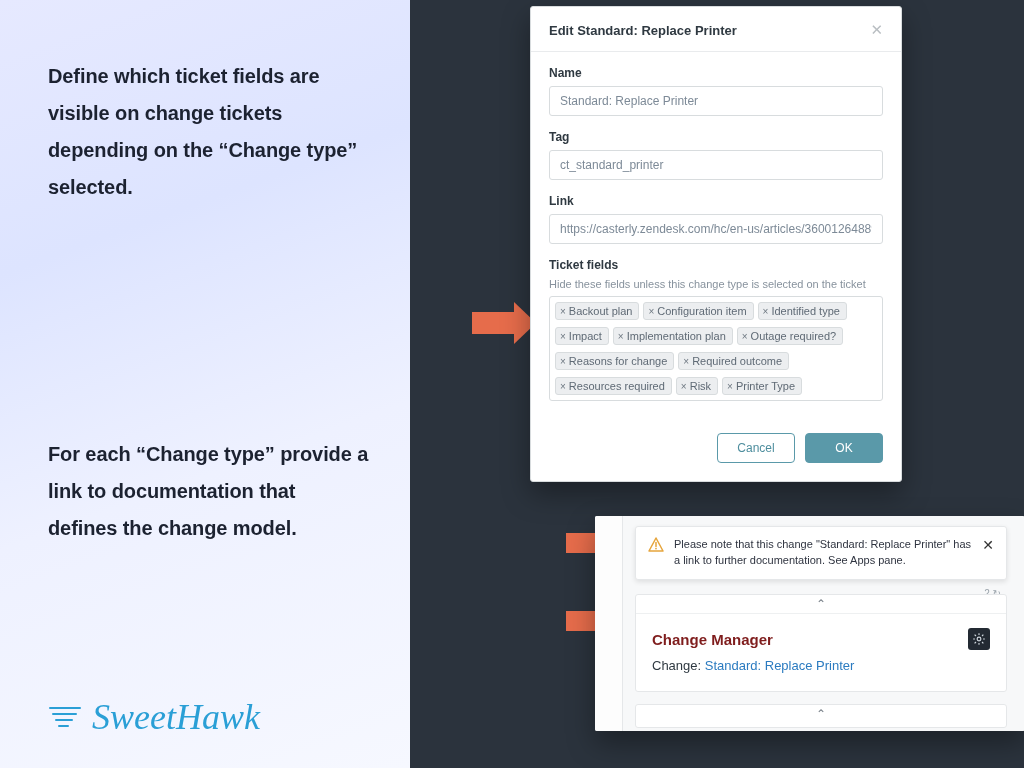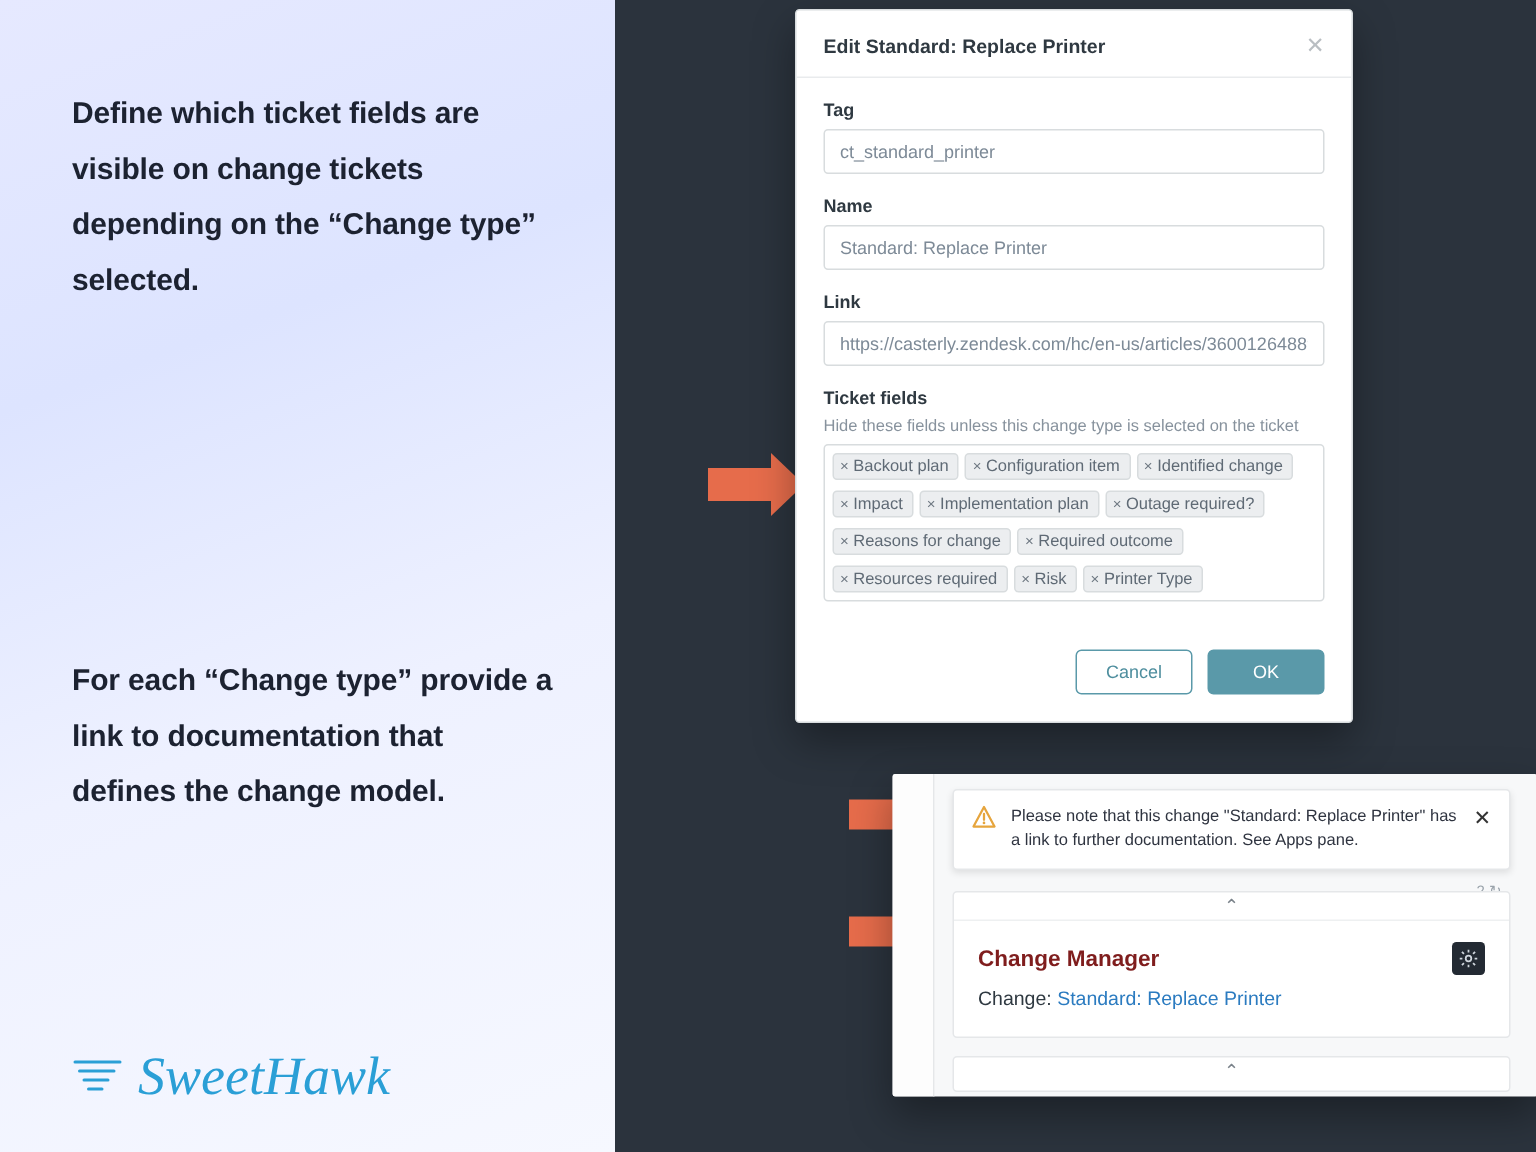--- a/index.html
+++ b/index.html
@@ -250,46 +250,46 @@
       <div class="arrow-head"></div>
   </div>
 
   <div class="modal">
     <div class="modal-header">
       <div class="modal-title">Edit Standard: Replace Printer</div>
       <div class="close-x">✕</div>
     </div>
     <div class="modal-body">
       <div class="form-group">
+        <label class="form-label">Name</label>
+        <input class="form-input" value="Standard: Replace Printer" style="">
+      </div>
+      <div class="form-group">
         <label class="form-label">Tag</label>
         <input class="form-input" value="ct_standard_printer" style="">
-      </div>
-      <div class="form-group">
-        <label class="form-label">Name</label>
-        <input class="form-input" value="Standard: Replace Printer" style="">
       </div>
       <div class="form-group">
         <label class="form-label">Link</label>
         <input class="form-input" value="https://casterly.zendesk.com/hc/en-us/articles/360012648894--R" style="">
       </div>
       <div class="form-group">
         <label class="form-label">Ticket fields</label>
         <div class="help-text">Hide these fields unless this change type is selected on the ticket</div>
         <div class="tag-box" id="tag-box">
             <span class="tag-chip">
               <span class="rm">×</span>
               <span>Backout plan</span>
             </span>
             <span class="tag-chip">
               <span class="rm">×</span>
               <span>Configuration item</span>
             </span>
             <span class="tag-chip">
               <span class="rm">×</span>
-              <span>Identified change</span>
+              <span>Identified type</span>
             </span>
             <span class="tag-chip">
               <span class="rm">×</span>
               <span>Impact</span>
             </span>
             <span class="tag-chip">
               <span class="rm">×</span>
               <span>Implementation plan</span>
             </span>
             <span class="tag-chip">

